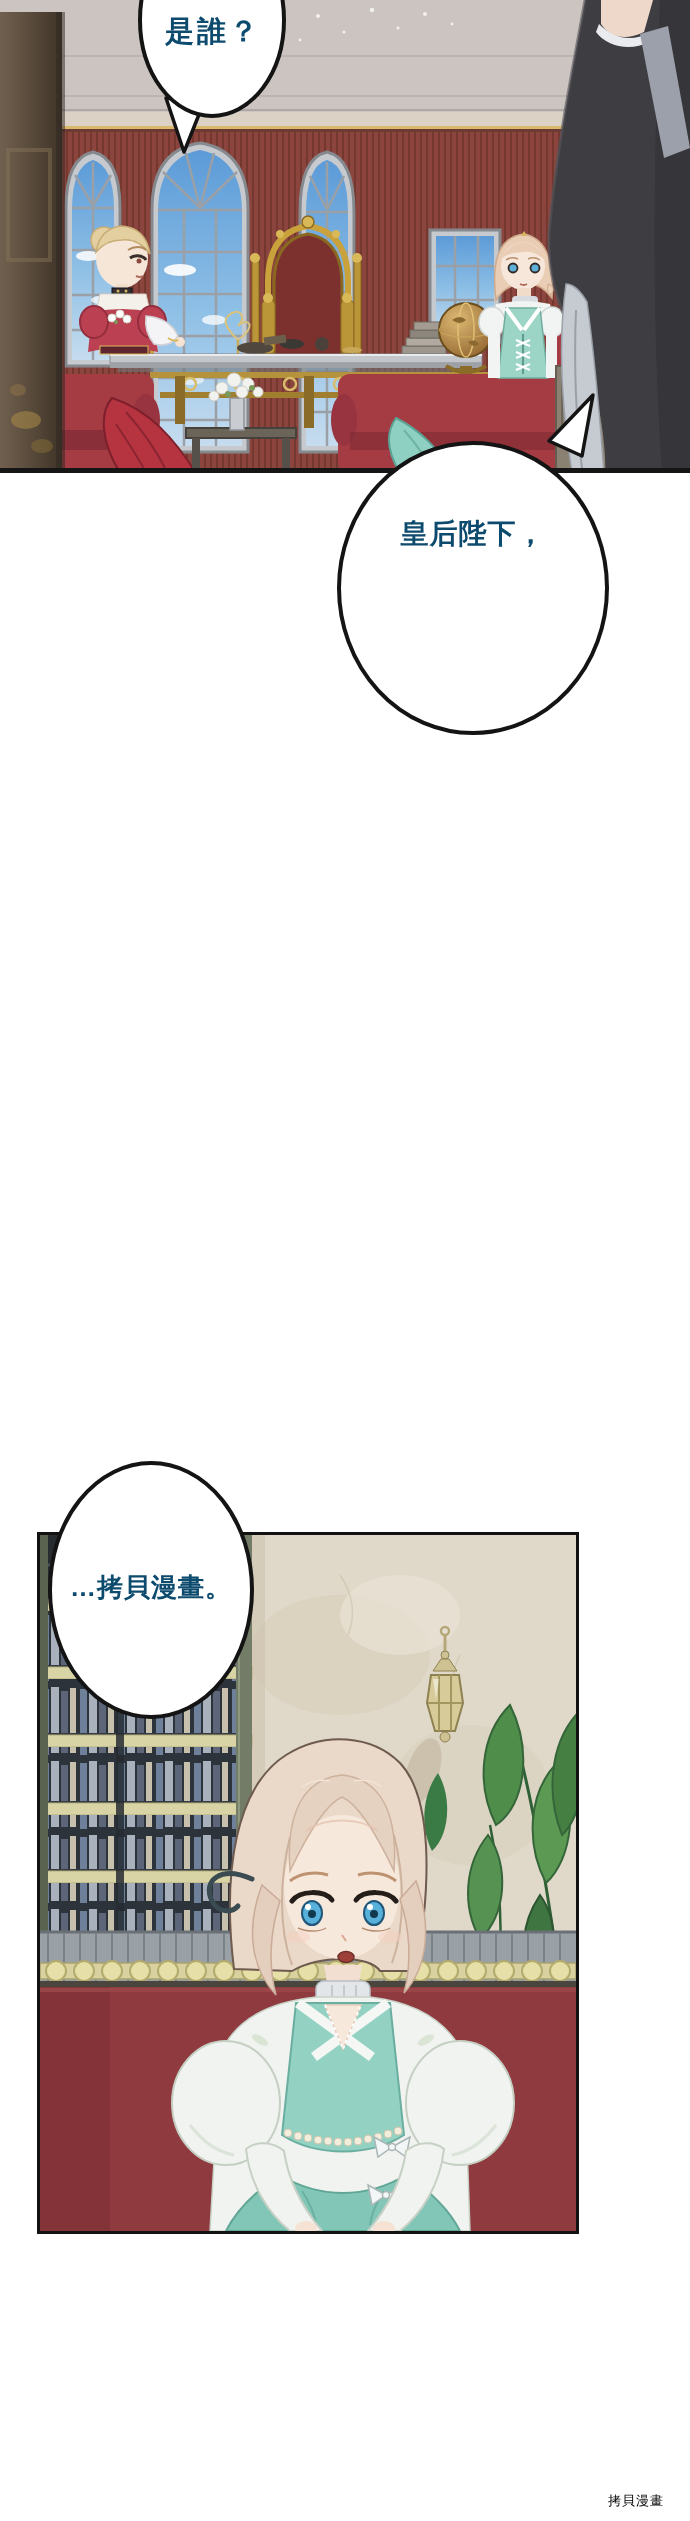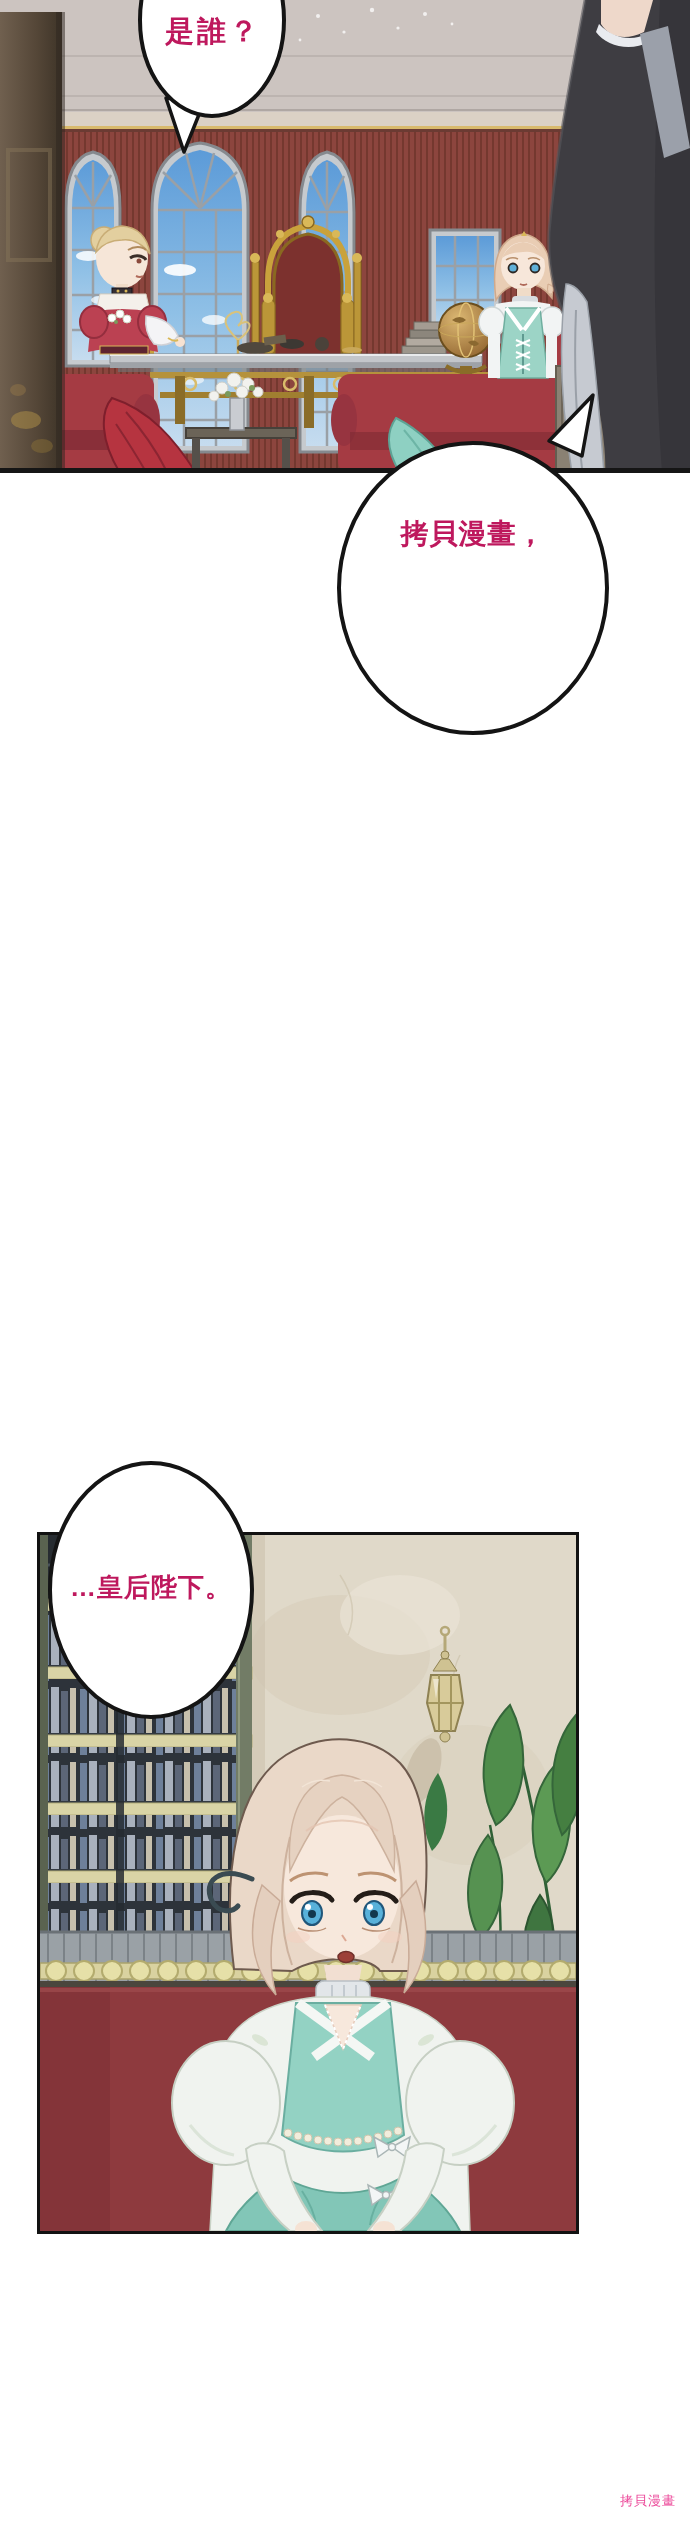--- a/index.html
+++ b/index.html
@@ -1,26 +1,26 @@
 <!DOCTYPE html>
 <html><head>
 <meta charset="utf-8">
 <style>
   html,body{margin:0;padding:0;background:#ffffff;}
   .page{position:relative;width:690px;height:2521px;background:#fff;overflow:hidden;
         font-family:"Liberation Sans","DejaVu Sans",sans-serif;}
   .layer{position:absolute;left:0;top:0;}
-  .btext{position:absolute;color:#be185d;font-weight:700;text-align:center;white-space:nowrap;}
+  .btext{position:absolute;color:#0c4a6e;font-weight:700;text-align:center;white-space:nowrap;}
   .b1{left:140px;top:12px;width:146px;font-size:29px;letter-spacing:3px;}
   .b2{left:337px;top:512px;width:272px;font-size:28px;line-height:43px;letter-spacing:1px;white-space:normal;}
   .b3{left:46px;top:1570px;width:210px;font-size:26px;letter-spacing:1px;}
   .panel{position:absolute;left:37px;top:1532px;width:542px;height:702px;
          border:3px solid #121212;box-sizing:border-box;background:#e0d9c9;overflow:hidden;}
-  .watermark{position:absolute;left:608px;top:2492px;width:80px;text-align:center;
-             font-size:13px;letter-spacing:1px;color:#ec4899;}
+  .watermark{position:absolute;left:608px;top:2492px;width:80px;text-align:left;
+             font-size:13px;letter-spacing:1px;color:#000000;}
 </style>
 </head>
 <body>
 
 <div class="page">
 
   <svg class="layer" width="690" height="473" viewBox="0 0 690 473">
     <defs>
       <linearGradient id="sky" x1="0" y1="0" x2="0" y2="1">
         <stop offset="0" stop-color="#5c9bd8"></stop>
@@ -579,19 +579,19 @@
       <ellipse cx="473" cy="588" rx="134" ry="145" fill="#ffffff" stroke="#141414" stroke-width="4"></ellipse>
     </g>
     <g>
       <ellipse cx="151" cy="1590" rx="101" ry="127" fill="#ffffff" stroke="#141414" stroke-width="4"></ellipse>
     </g>
   </svg>
 
   <div class="btext b1">是誰？</div>
 
   <div class="btext b2">
-    <div>拷貝漫畫，</div>
+    <div>皇后陛下，</div>
   </div>
 
-  <div class="btext b3">…皇后陛下。</div>
+  <div class="btext b3">…拷貝漫畫。</div>
 
   <div class="watermark">拷貝漫畫</div>
 </div>
 
 </body></html>

